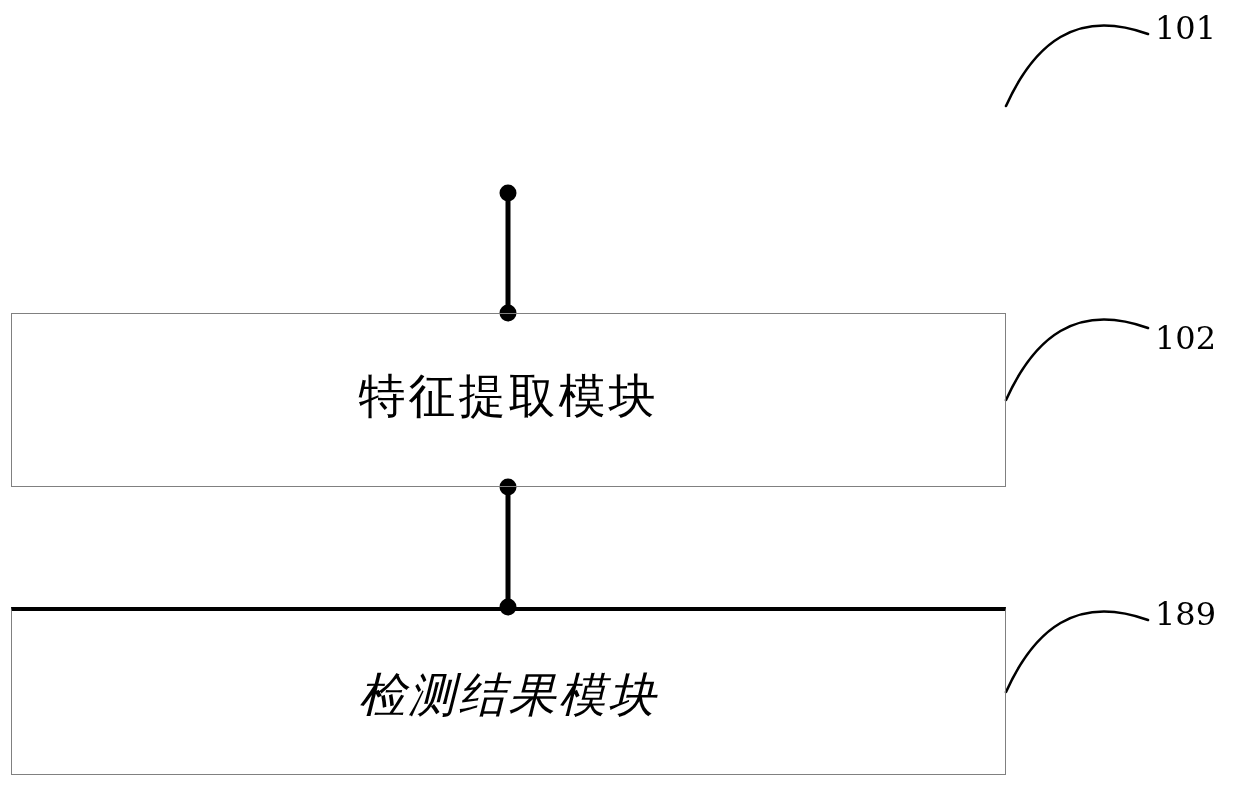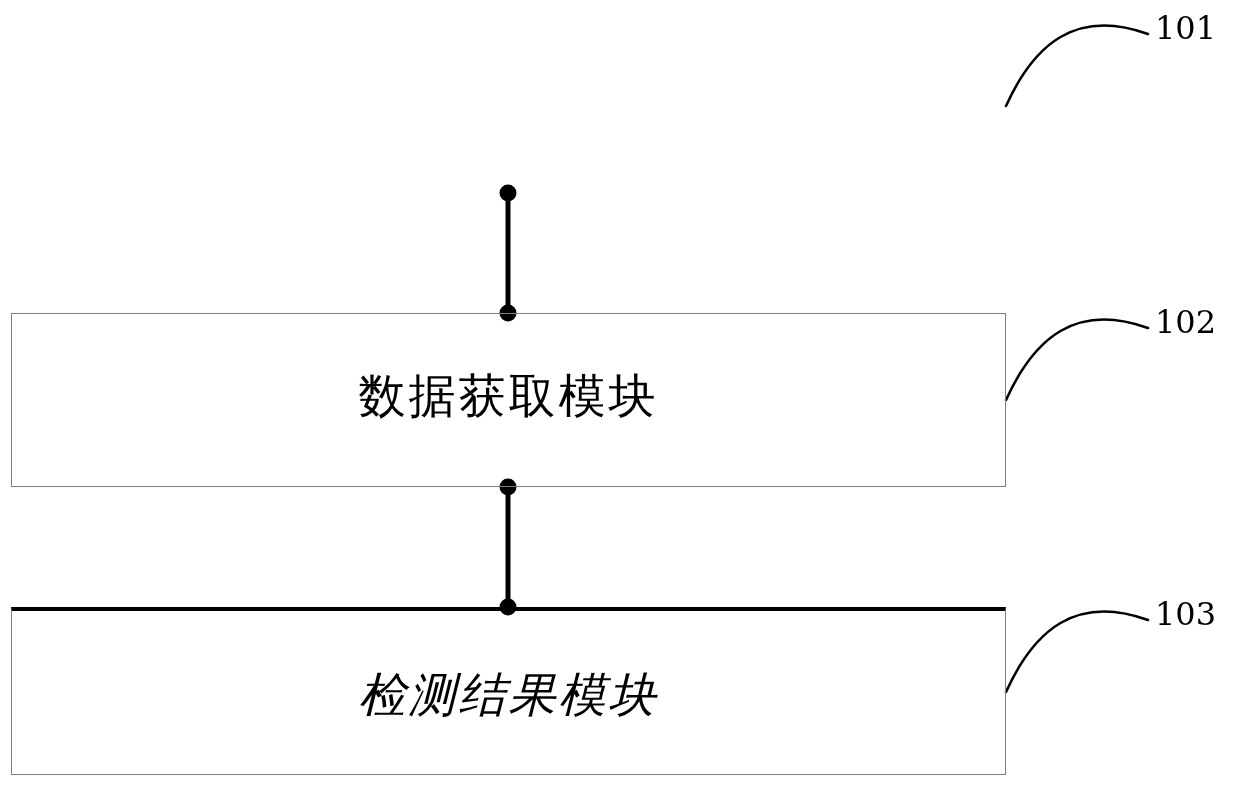--- a/index.html
+++ b/index.html
@@ -72,24 +72,24 @@
       </g>
     <g id="leader-group">
         <path d="M 1006 106 C 1034 44, 1076 8, 1148 34" stroke="#000000" stroke-width="2.6" fill="none" stroke-linecap="round"></path>
         <path d="M 1006 400 C 1034 338, 1076 302, 1148 328" stroke="#000000" stroke-width="2.6" fill="none" stroke-linecap="round"></path>
         <path d="M 1006 692 C 1034 630, 1076 594, 1148 620" stroke="#000000" stroke-width="2.6" fill="none" stroke-linecap="round"></path>
       </g>
   </svg>
 
 
   <div class="module-box" id="box-1" style="left: 11px; top: 313px; width: 995px; height: 174px;">
-    <div class="module-label" id="box-label-1" style="top: 58px;">数据获取模块</div>
+    <div class="module-label" id="box-label-1" style="top: 58px;">特征提取模块</div>
   </div>
 
   <div class="module-box thick-top" id="box-2" style="left: 11px; top: 607px; width: 995px; height: 168px;">
     <div class="module-label" id="box-label-2" style="top: 60px;">检测结果模块</div>
   </div>
 
   <div class="ref-number" id="ref-0" style="left: 1155px; top: 12px;">101</div>
-  <div class="ref-number" id="ref-1" style="left: 1155px; top: 306px;">102</div>
-  <div class="ref-number" id="ref-2" style="left: 1155px; top: 598px;">103</div>
+  <div class="ref-number" id="ref-1" style="left: 1155px; top: 322px;">102</div>
+  <div class="ref-number" id="ref-2" style="left: 1155px; top: 598px;">189</div>
 
 </div>
 
 </body></html>

